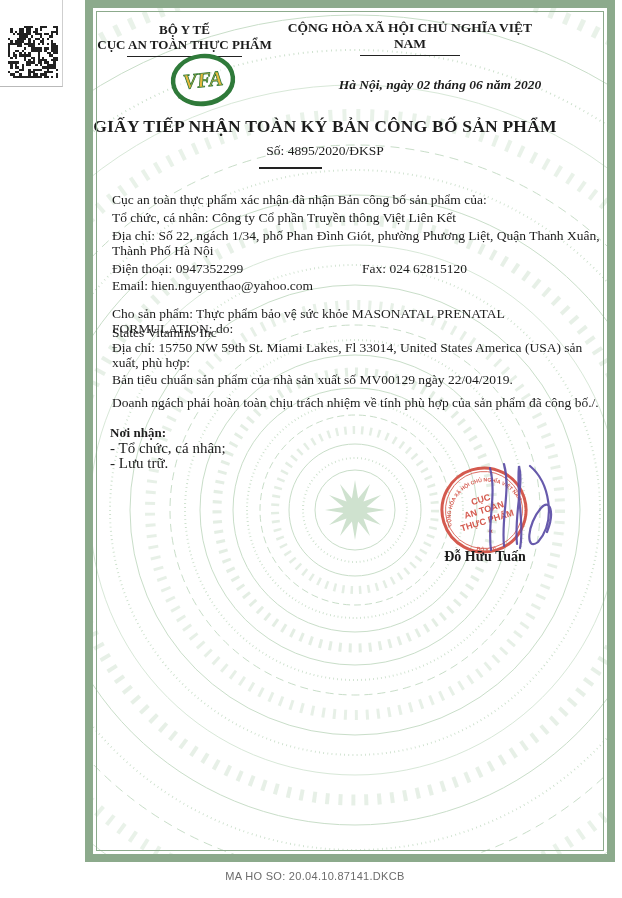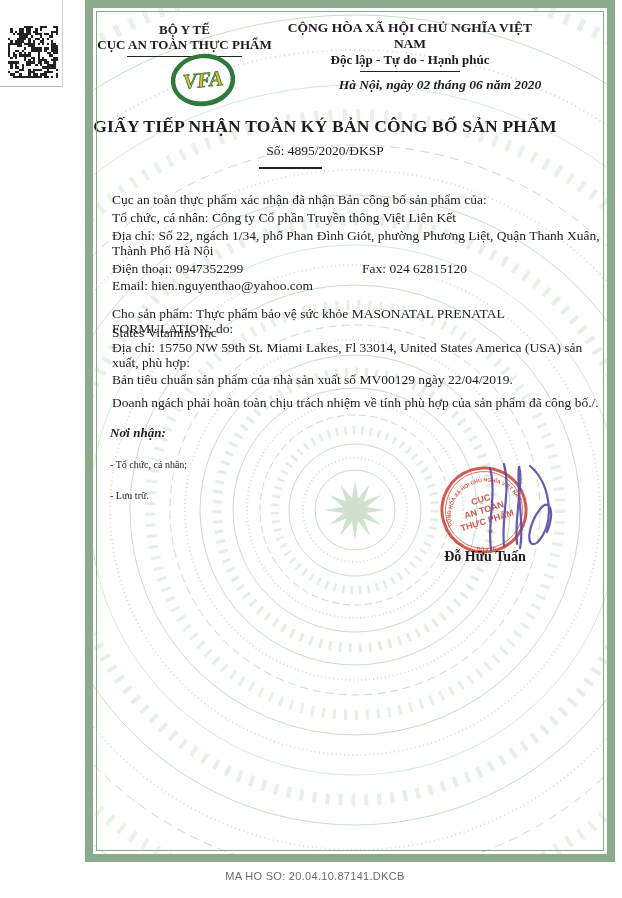--- a/index.html
+++ b/index.html
@@ -33,22 +33,22 @@
   
   .title-group{left:0;top:116px;width:480px;text-align:center;}
   .title-main{font-weight:bold;font-size:17.5px;letter-spacing:.2px;}
   .title-no{font-size:13.5px;margin-top:6px;}
   .title-rule{margin:8px auto 0;width:63px;border-top:2.5px solid #222;transform:translateX(-35px);}
   
   .b{position:absolute;left:27px;width:488px;font-size:13.5px;line-height:15px;z-index:3;}
   .fax{position:absolute;left:250px;top:0;}
   
   .recips{left:25px;top:425px;width:200px;font-size:13px;}
-  .recips .lbl{font-weight:bold;font-style:italic;}
-  .recips .it{font-size:10px;line-height:15px;margin-top:16px;}
+  .recips .lbl{font-weight:bold;}
+  .recips .it{font-size:15px;line-height:15px;}
   .signer{left:280px;top:425px;width:175px;text-align:center;font-weight:bold;font-size:13.5px;line-height:15.5px;}
   .stamp{left:337px;top:448px;width:125px;height:125px;z-index:4;}
   .signat{left:390px;top:452px;width:95px;height:110px;z-index:5;}
   .signer-name{left:330px;top:549px;width:140px;text-align:center;font-weight:bold;font-size:14px;z-index:5;}
   
   .footer-code{position:absolute;left:150px;top:870px;width:330px;text-align:center;
     font-family:"Liberation Sans", sans-serif;font-size:11px;color:#6b6b6b;letter-spacing:.3px;}
 </style>
 </head>
 <body>
@@ -586,21 +586,20 @@
   <svg class="layer vfa" viewBox="0 0 76 62" aria-hidden="true">
     <g transform="translate(38,30) rotate(-6)">
       <ellipse rx="30" ry="24" fill="#ffffff" fill-opacity="0.55" stroke="#2f7a3a" stroke-width="4.5"></ellipse>
       <path d="M -26 14 C -10 26 12 26 26 12" fill="none" stroke="#2f7a3a" stroke-width="3" opacity="0.85"></path>
       <text x="0" y="7" text-anchor="middle" font-family="Liberation Serif, serif" font-style="italic" font-weight="bold" font-size="21" fill="#e6b93c" stroke="#2f7a3a" stroke-width="0.8">VFA</text>
     </g>
   </svg>
 
   <div class="layer hdr-right">
     <div class="nat">CỘNG HÒA XÃ HỘI CHỦ NGHĨA VIỆT NAM</div>
-    <div class="motto">Độc lập - Tự do - Hạnh phúc</div>
     <div class="rule"></div>
   </div>
 
   <div class="layer dateline">Hà Nội, ngày 02 tháng 06 năm 2020</div>
 
   <div class="layer title-group">
     <div class="title-main">GIẤY TIẾP NHẬN TOÀN KÝ BẢN CÔNG BỐ SẢN PHẨM</div>
     <div class="title-no">Số: 4895/2020/ĐKSP</div>
     <div class="title-rule"></div>
   </div>

